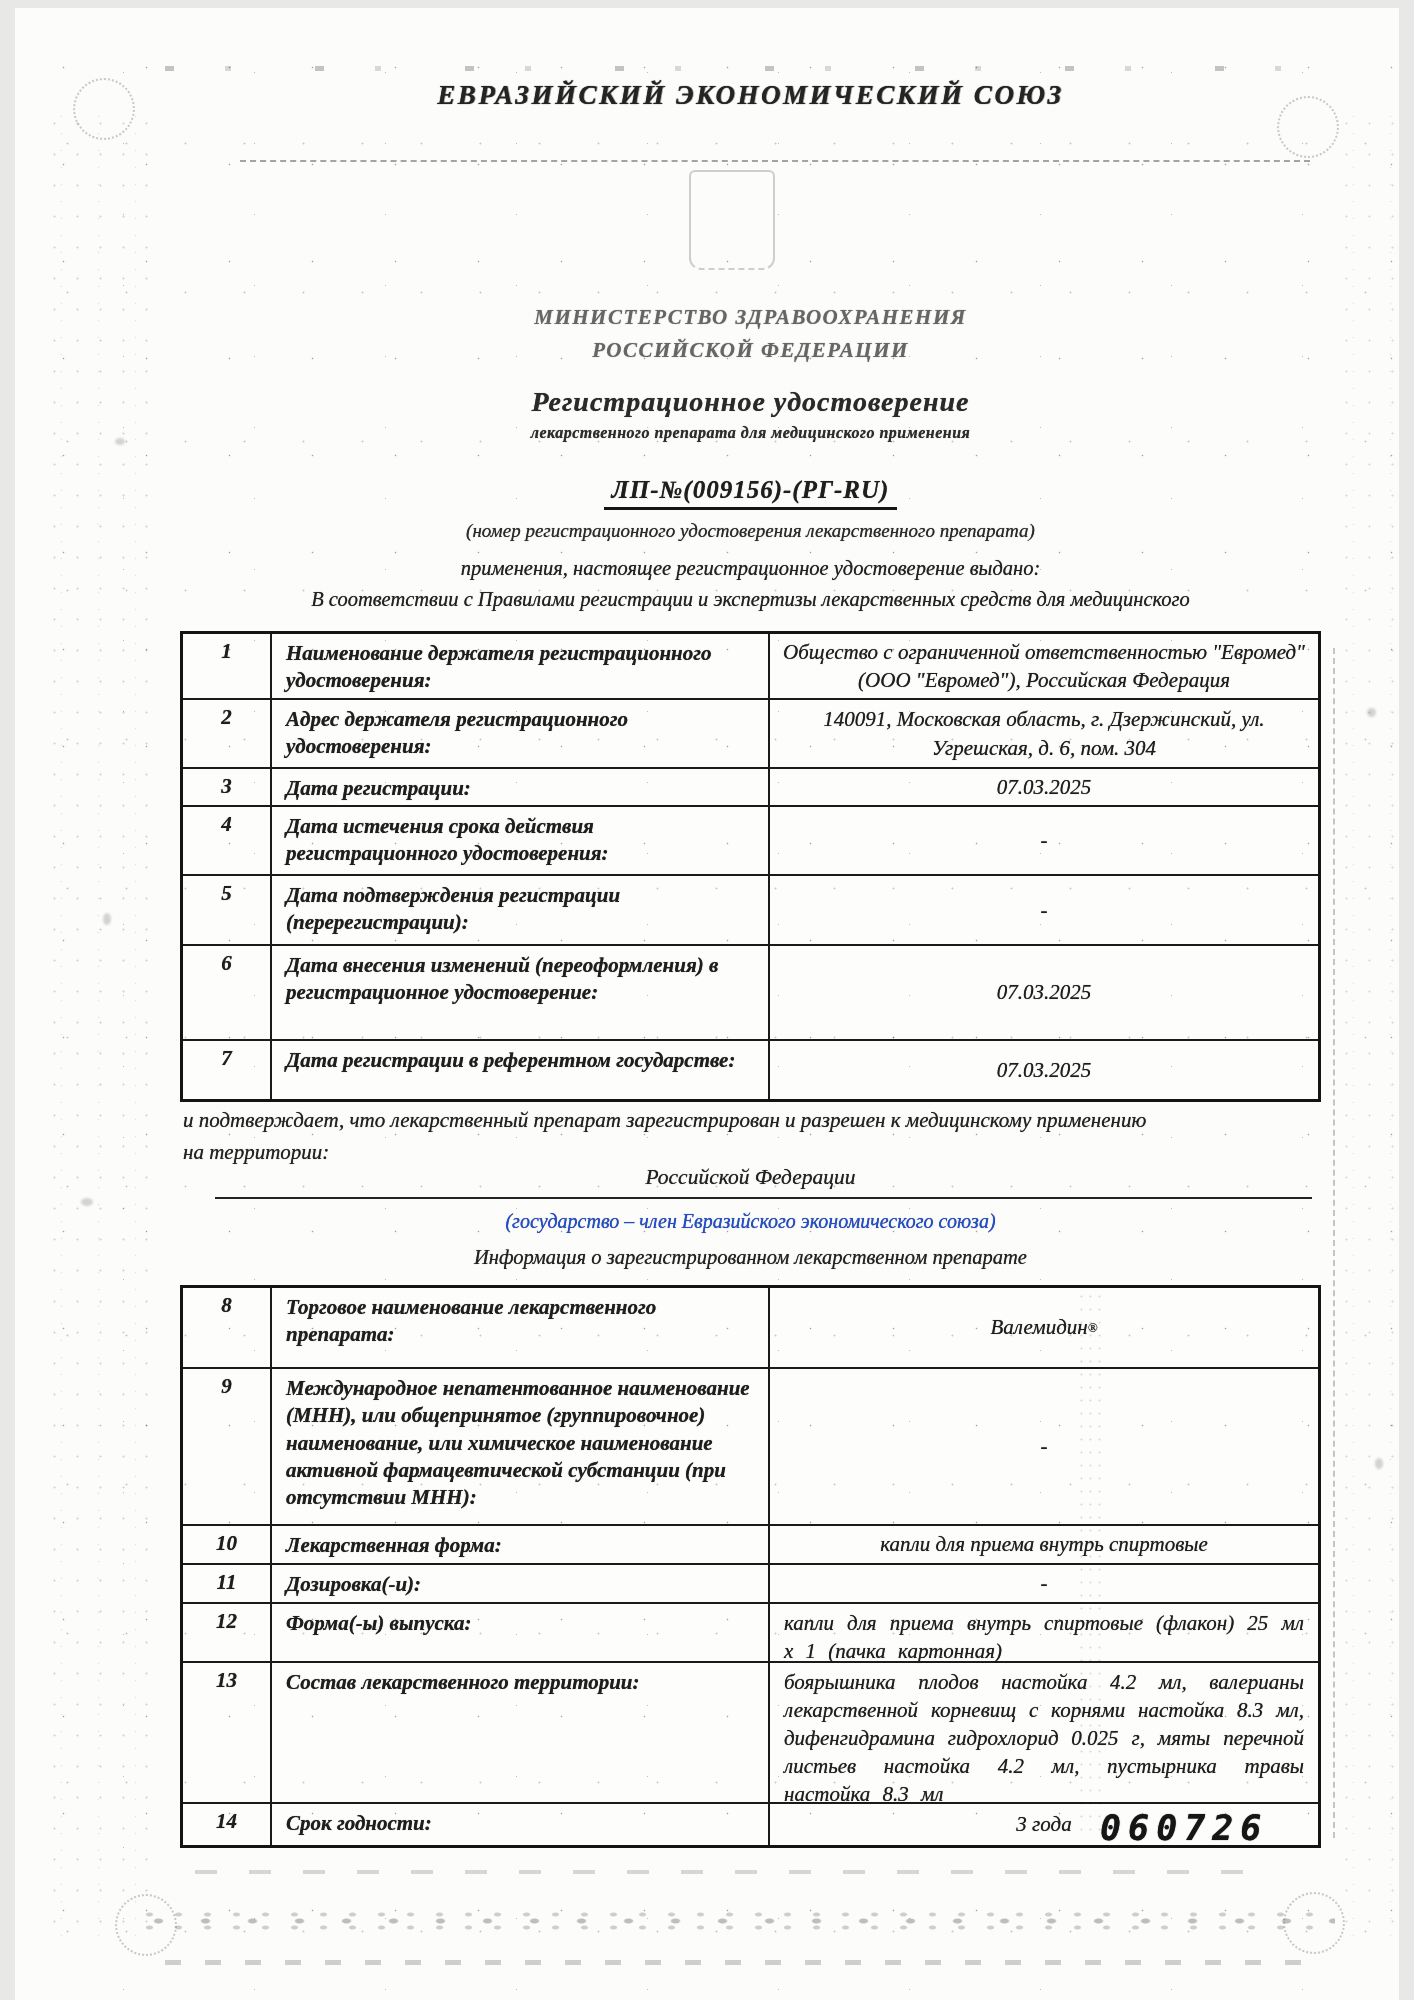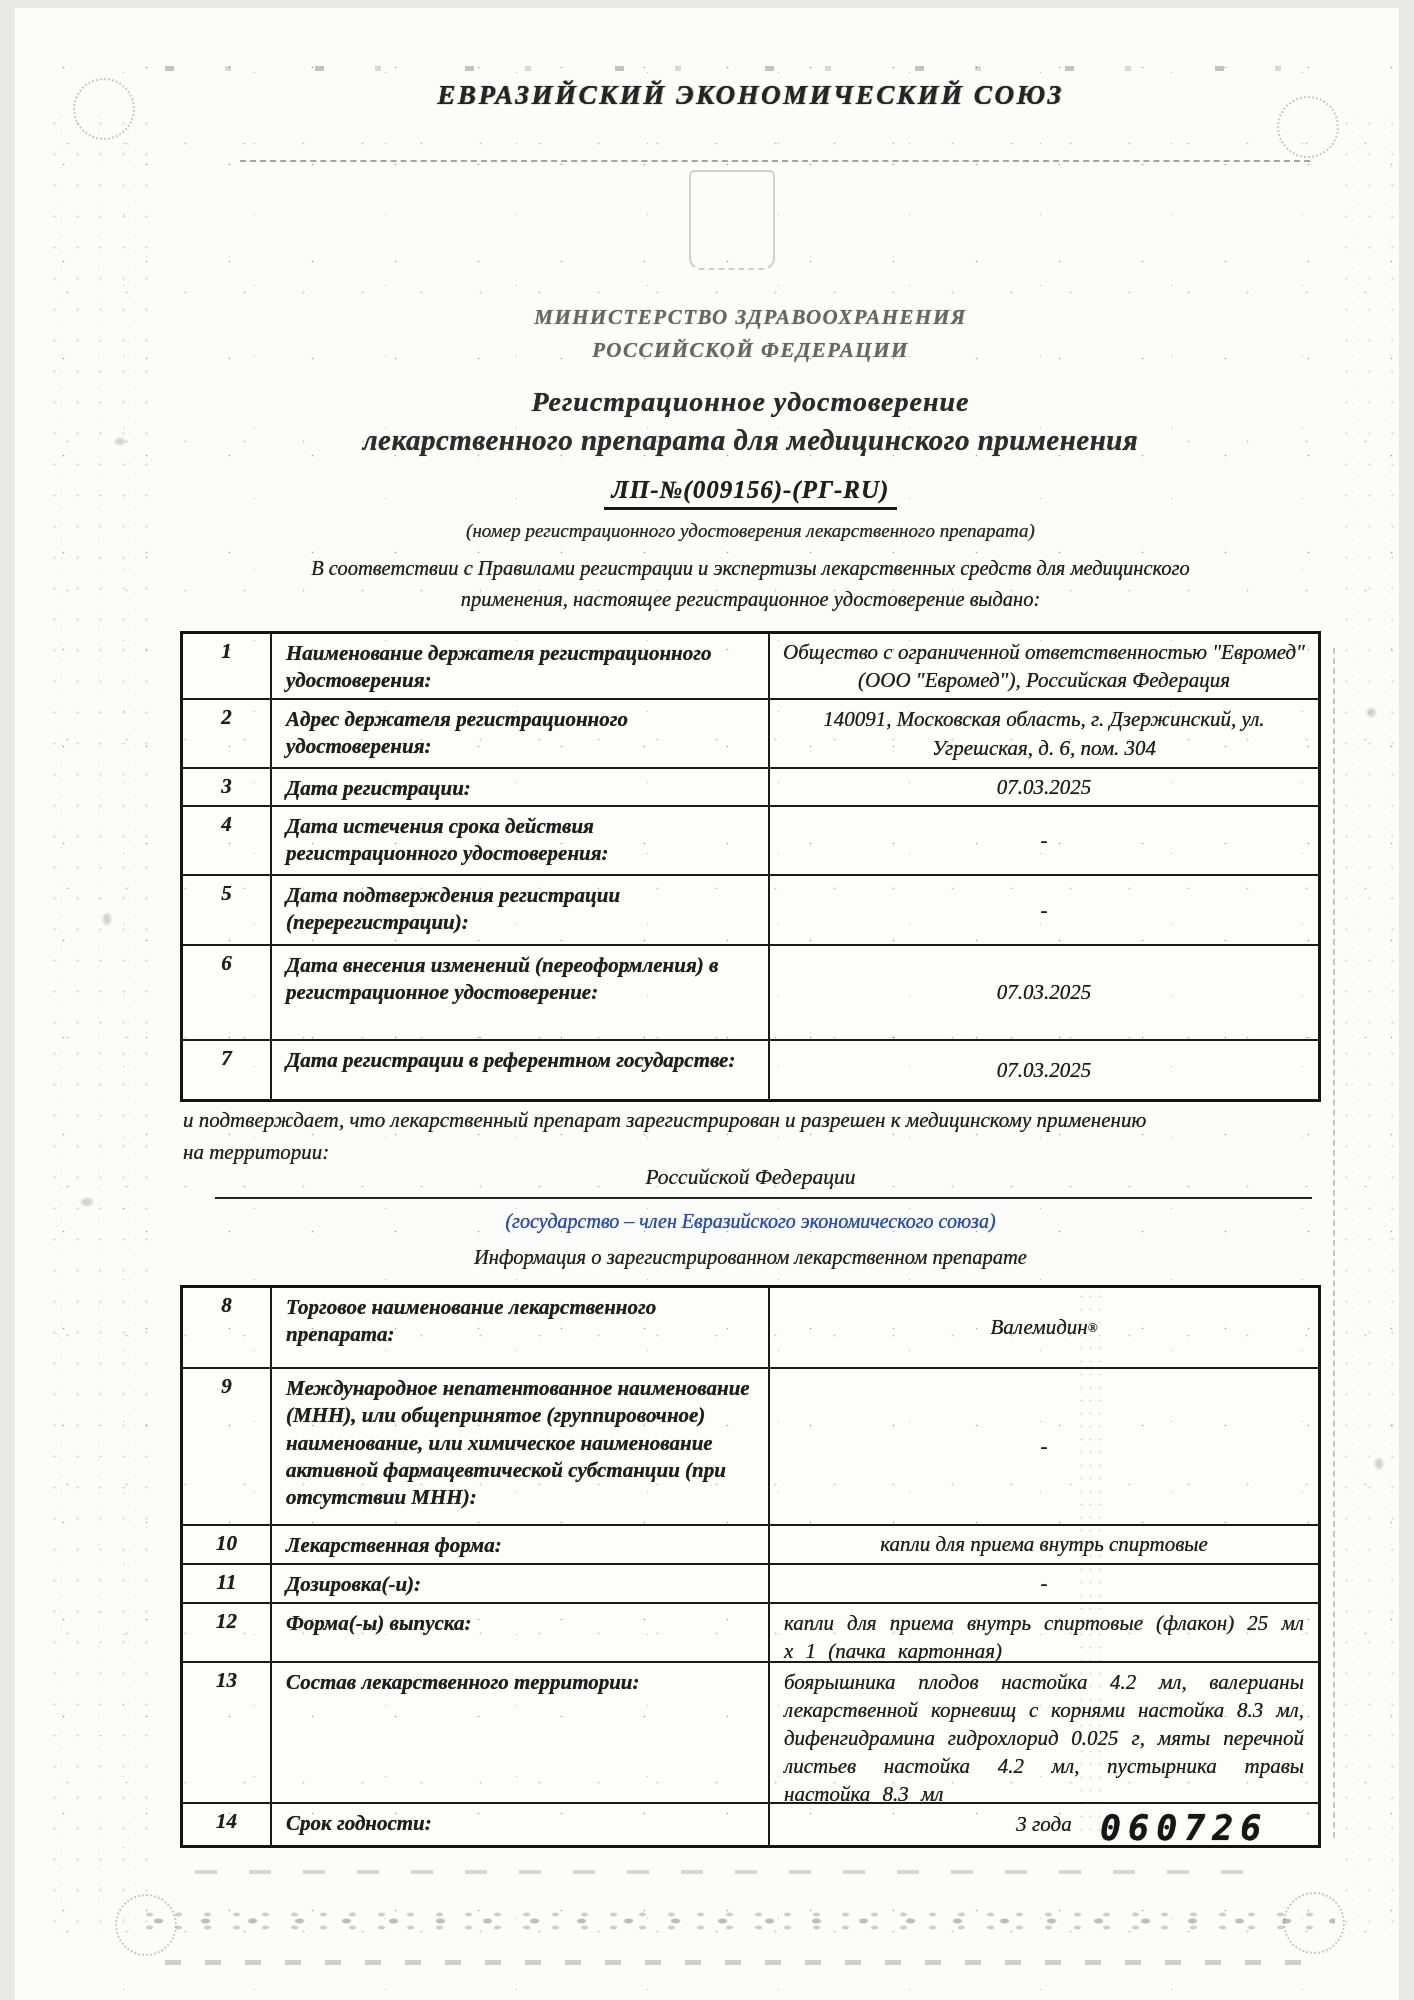--- a/index.html
+++ b/index.html
@@ -28,21 +28,21 @@
   .dash-strip{top:58px;left:150px;width:1160px;height:5px;opacity:.5;
     background:repeating-linear-gradient(90deg, rgba(45,45,45,.55) 0 9px, transparent 9px 60px, rgba(45,45,45,.35) 60px 66px, transparent 66px 150px);}
   .dotline1{top:152px;left:225px;width:1070px;border-top:2px dashed rgba(75,75,75,.5);height:0;}
 
   .emblem{top:162px;left:674px;width:82px;height:96px;border:2px solid rgba(115,115,115,.45);
     border-bottom-style:dashed;border-radius:6px 6px 12px 12px;opacity:.75;}
 
   .ministry{top:293px;font-size:21px;font-weight:bold;letter-spacing:1.5px;color:#4d4d4d;
     line-height:1.55;text-shadow:0 0 1px rgba(100,100,100,.9);opacity:.85;}
   .doctitle1{top:378px;font-size:28px;font-weight:bold;letter-spacing:1px;color:#2a2a2a;}
-  .doctitle2{top:416px;font-size:29px;font-weight:bold;letter-spacing:.5px;color:#2d2d2d;}
+  .doctitle2{top:416px;font-size:16px;font-weight:bold;letter-spacing:.5px;color:#2d2d2d;}
   .regnum{top:468px;}
   .regnum span{display:inline-block;font-size:25px;font-weight:bold;letter-spacing:1px;
     border-bottom:3px solid #161616;padding:0 8px 3px;}
   .regcaption{top:512px;font-size:19px;color:#2a2a2a;}
   .intro{top:545px;font-size:20.5px;line-height:1.5;color:#222;}
 
   
   .dtable{left:165px;width:1141px;border:3px solid #141414;box-sizing:border-box;background:rgba(255,255,255,.25);}
   .trow{display:flex;box-sizing:border-box;border-bottom:2px solid #1a1a1a;}
   .trow:last-child{border-bottom:none;}
@@ -125,22 +125,22 @@
 
   <div class="abs centerband doctitle1 t">Регистрационное удостоверение</div>
   <div class="abs centerband doctitle2 t">лекарственного препарата для медицинского применения</div>
 
   <div class="abs centerband regnum">
     <span class="t">ЛП-№(009156)-(РГ-RU)</span>
   </div>
   <div class="abs centerband regcaption t">(номер регистрационного удостоверения лекарственного препарата)</div>
 
   <div class="abs centerband intro t">
+    <div>применения, настоящее регистрационное удостоверение выдано:</div>
     <div>В соответствии с Правилами регистрации и экспертизы лекарственных средств для медицинского</div>
-    <div>применения, настоящее регистрационное удостоверение выдано:</div>
   </div>
 
   <div class="abs dtable" style="top:623px;">
     <div class="trow" style="height:66px;">
       <div class="cell-num t">1</div>
       <div class="cell-label t">Наименование держателя регистрационного удостоверения:</div>
       <div class="cell-value t">Общество с ограниченной ответственностью "Евромед" (ООО "Евромед"), Российская Федерация</div>
     </div>
     <div class="trow" style="height:69px;">
       <div class="cell-num t">2</div>

